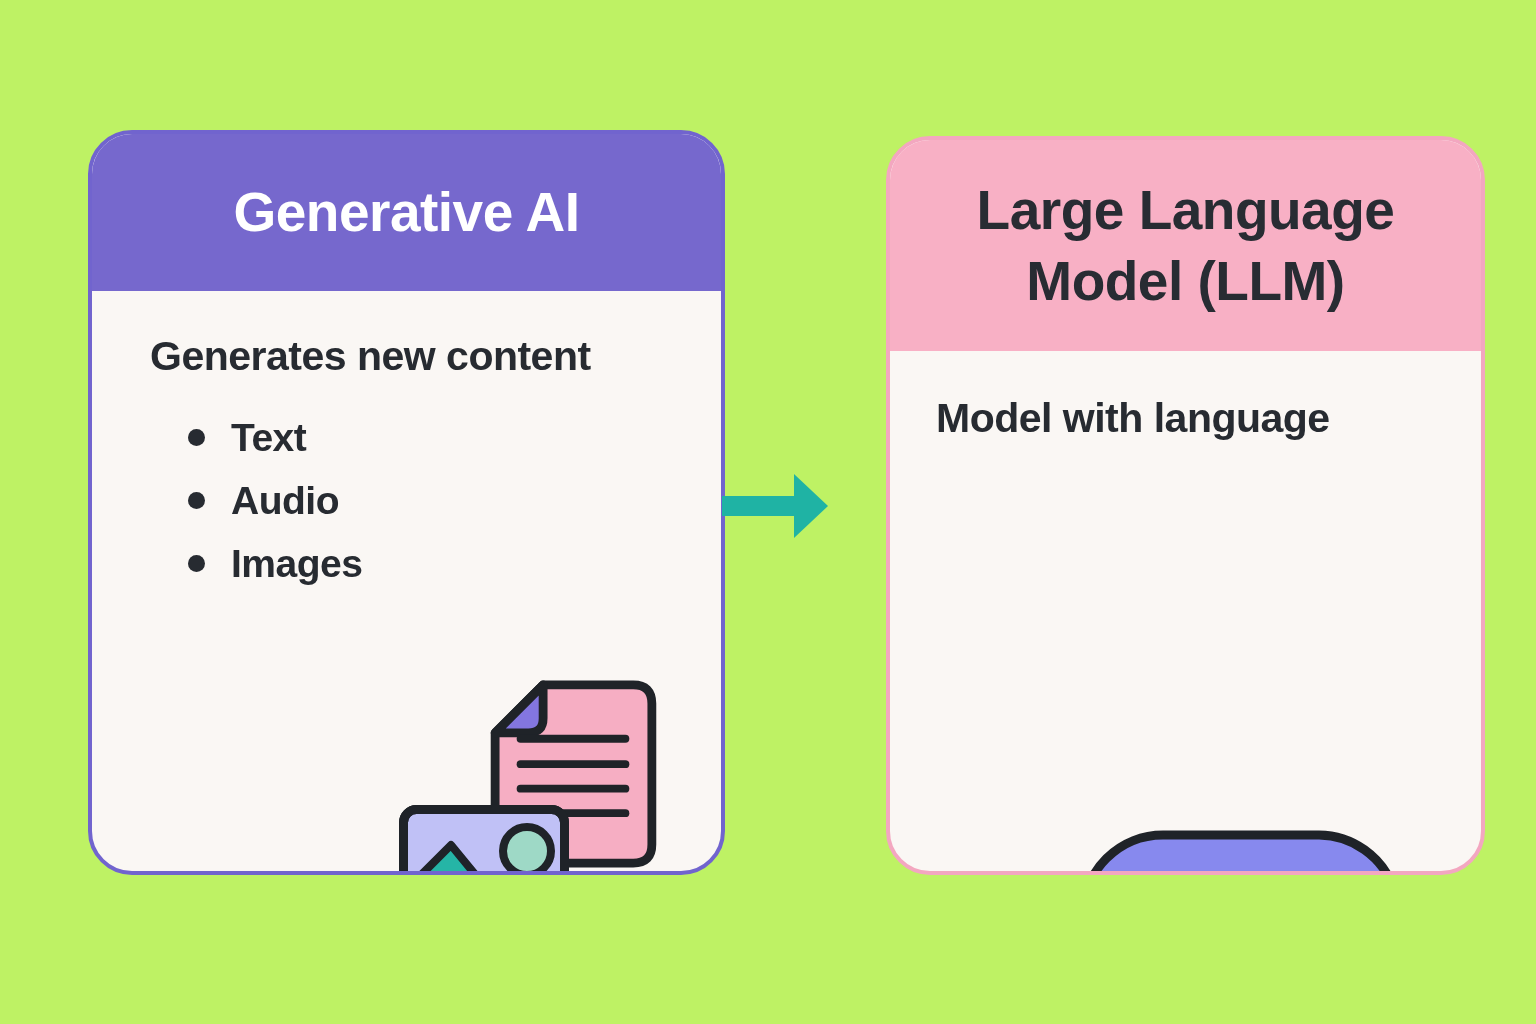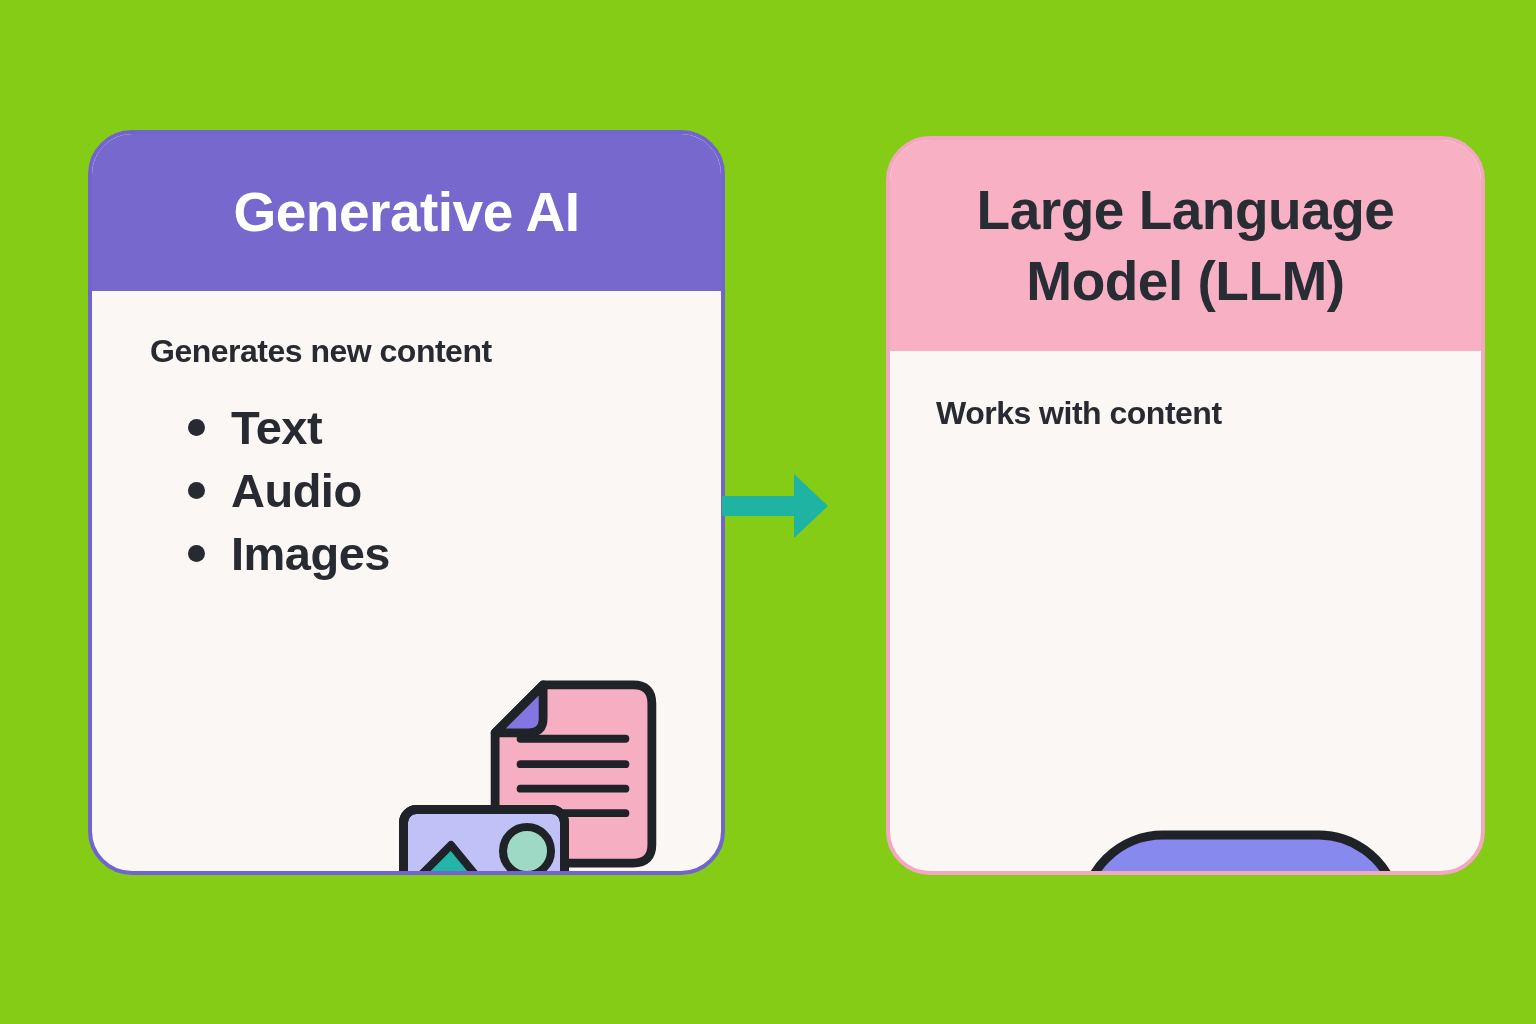--- a/index.html
+++ b/index.html
@@ -4,21 +4,21 @@
 <style>
   html,body{margin:0;padding:0;}
   body{
     font-family:"Liberation Sans", sans-serif;
     background:#f7f3ef;
   }
   #canvas{
     position:relative;
     width:1536px;
     height:1024px;
-    background:#84cc16;
+    background:#bef264;
     overflow:hidden;
   }
   .card{
     position:absolute;
     border:4px solid;
     border-radius:44px;
     background:#faf7f4;
     overflow:hidden;
     box-sizing:border-box;
   }
@@ -49,35 +49,35 @@
   .card-title{
     font-size:55px;
     font-weight:bold;
     letter-spacing:-0.5px;
     line-height:1.28;
   }
   .card-left .card-title{ color:#ffffff; }
   .card-right .card-title{ color:#282c33; max-width:500px; }
   .card-body{ position:relative; }
   .body-heading{
-    font-size:32px;
+    font-size:41px;
     font-weight:bold;
     color:#272b31;
     letter-spacing:-0.5px;
   }
   .card-left .body-heading{ margin:42px 0 0 58px; }
   .card-right .body-heading{ margin:44px 0 0 46px; }
   .bullet-list{ list-style:none; margin:0; padding:0; }
   .card-left .bullet-list{ margin:26px 0 0 96px; }
   .card-right .bullet-list{ margin:26px 0 0 84px; }
   .bullet-item{
     display:flex;
     align-items:center;
     height:63px;
-    font-size:47px;
+    font-size:39px;
     font-weight:bold;
     color:#272b31;
     letter-spacing:-0.5px;
   }
   .bullet-dot{
     width:17px; height:17px;
     border-radius:50%;
     background:#272b31;
     margin-right:26px;
     flex:0 0 auto;
@@ -154,21 +154,21 @@
     <svg width="108" height="68" viewBox="0 0 108 68">
       <polygon points="0,24 72,24 72,2 106,34 72,66 72,44 0,44" fill="#1fb3a4"></polygon>
     </svg>
   </span>
 
   <div class="card card-right">
     <div class="card-header">
       <div class="card-title">Large Language Model (LLM)</div>
     </div>
     <div class="card-body">
-      <div class="body-heading">Works with content</div>
+      <div class="body-heading">Model with language</div>
 
       <span class="icon-abs bubble-icon">
         <svg width="332" height="216" viewBox="0 0 332 216">
           <path class="outline" d="M 88 8 H 244 A 80 80 0 0 1 295 149 L 269 211 L 223 168 H 88 A 80 80 0 0 1 88 8 Z" stroke-width="9" stroke-linejoin="round" fill="#8789ee"></path>
           <g class="outline" stroke-width="7.5">
             <circle cx="92" cy="88" r="14.5" fill="#f8f5f1"></circle>
             <circle cx="164" cy="88" r="14.5" fill="#f8f5f1"></circle>
             <circle cx="236" cy="88" r="14.5" fill="#f8f5f1"></circle>
           </g>
         </svg>

